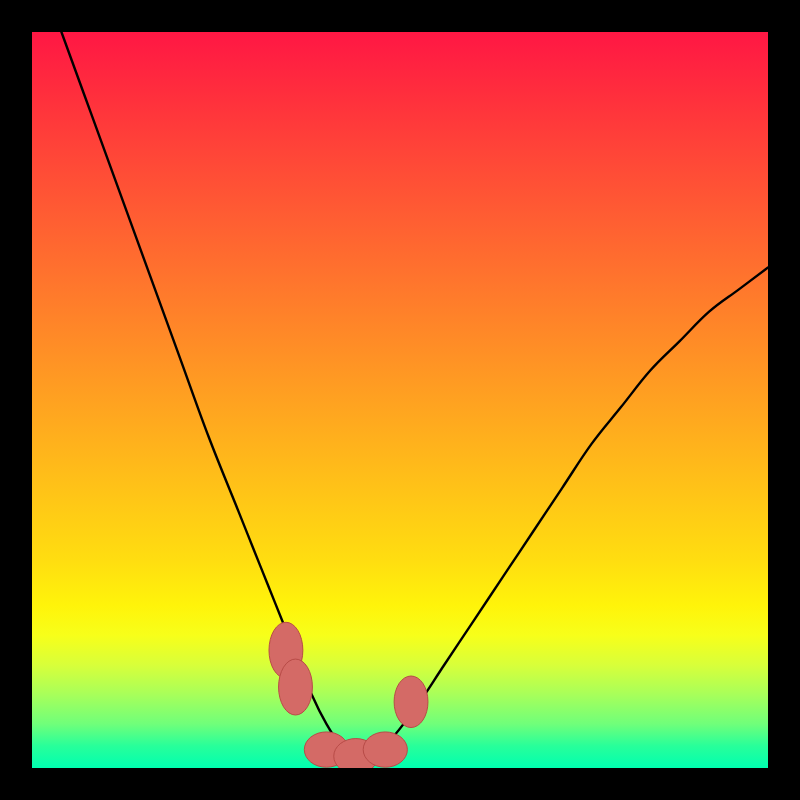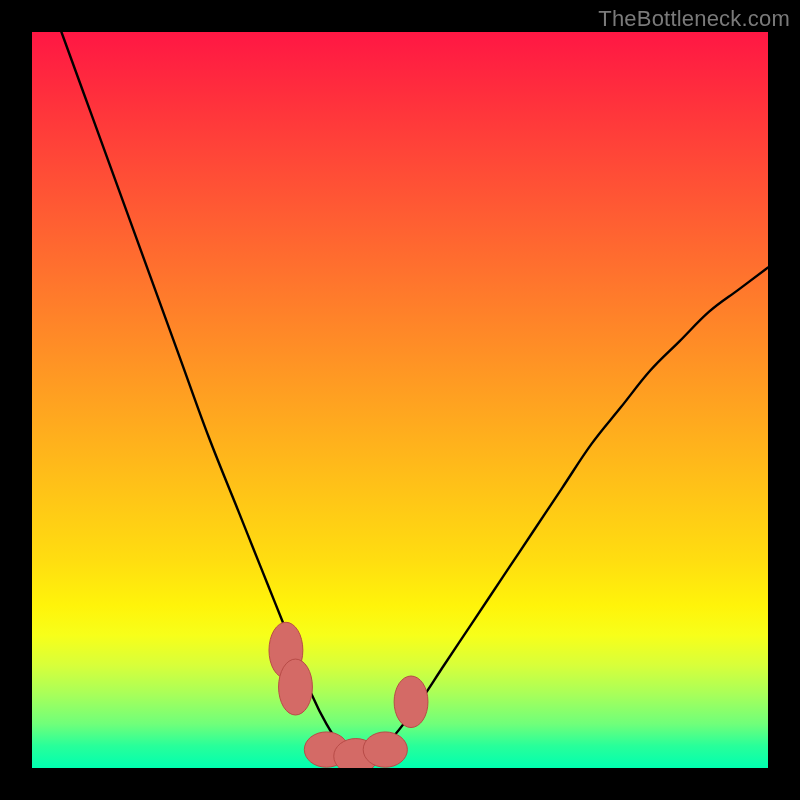--- a/index.html
+++ b/index.html
@@ -74,14 +74,13 @@
       <g id="markers">
           <ellipse cx="253.92" cy="618.24" rx="16.928" ry="27.968" fill="#d46a66" stroke="#b84b47" stroke-width="1"></ellipse>
           <ellipse cx="263.488" cy="655.04" rx="16.928" ry="27.968" fill="#d46a66" stroke="#b84b47" stroke-width="1"></ellipse>
           <ellipse cx="294.40000000000003" cy="717.6" rx="22.08" ry="17.664" fill="#d46a66" stroke="#b84b47" stroke-width="1"></ellipse>
           <ellipse cx="323.84" cy="724.224" rx="22.08" ry="17.664" fill="#d46a66" stroke="#b84b47" stroke-width="1"></ellipse>
           <ellipse cx="353.28" cy="717.6" rx="22.08" ry="17.664" fill="#d46a66" stroke="#b84b47" stroke-width="1"></ellipse>
           <ellipse cx="379.04" cy="669.76" rx="16.928" ry="25.76" fill="#d46a66" stroke="#b84b47" stroke-width="1"></ellipse>
         </g>
     </svg>
   </div>
-  <div class="watermark">TheBottleneck.com</div>
 </div>
 
 </body></html>

